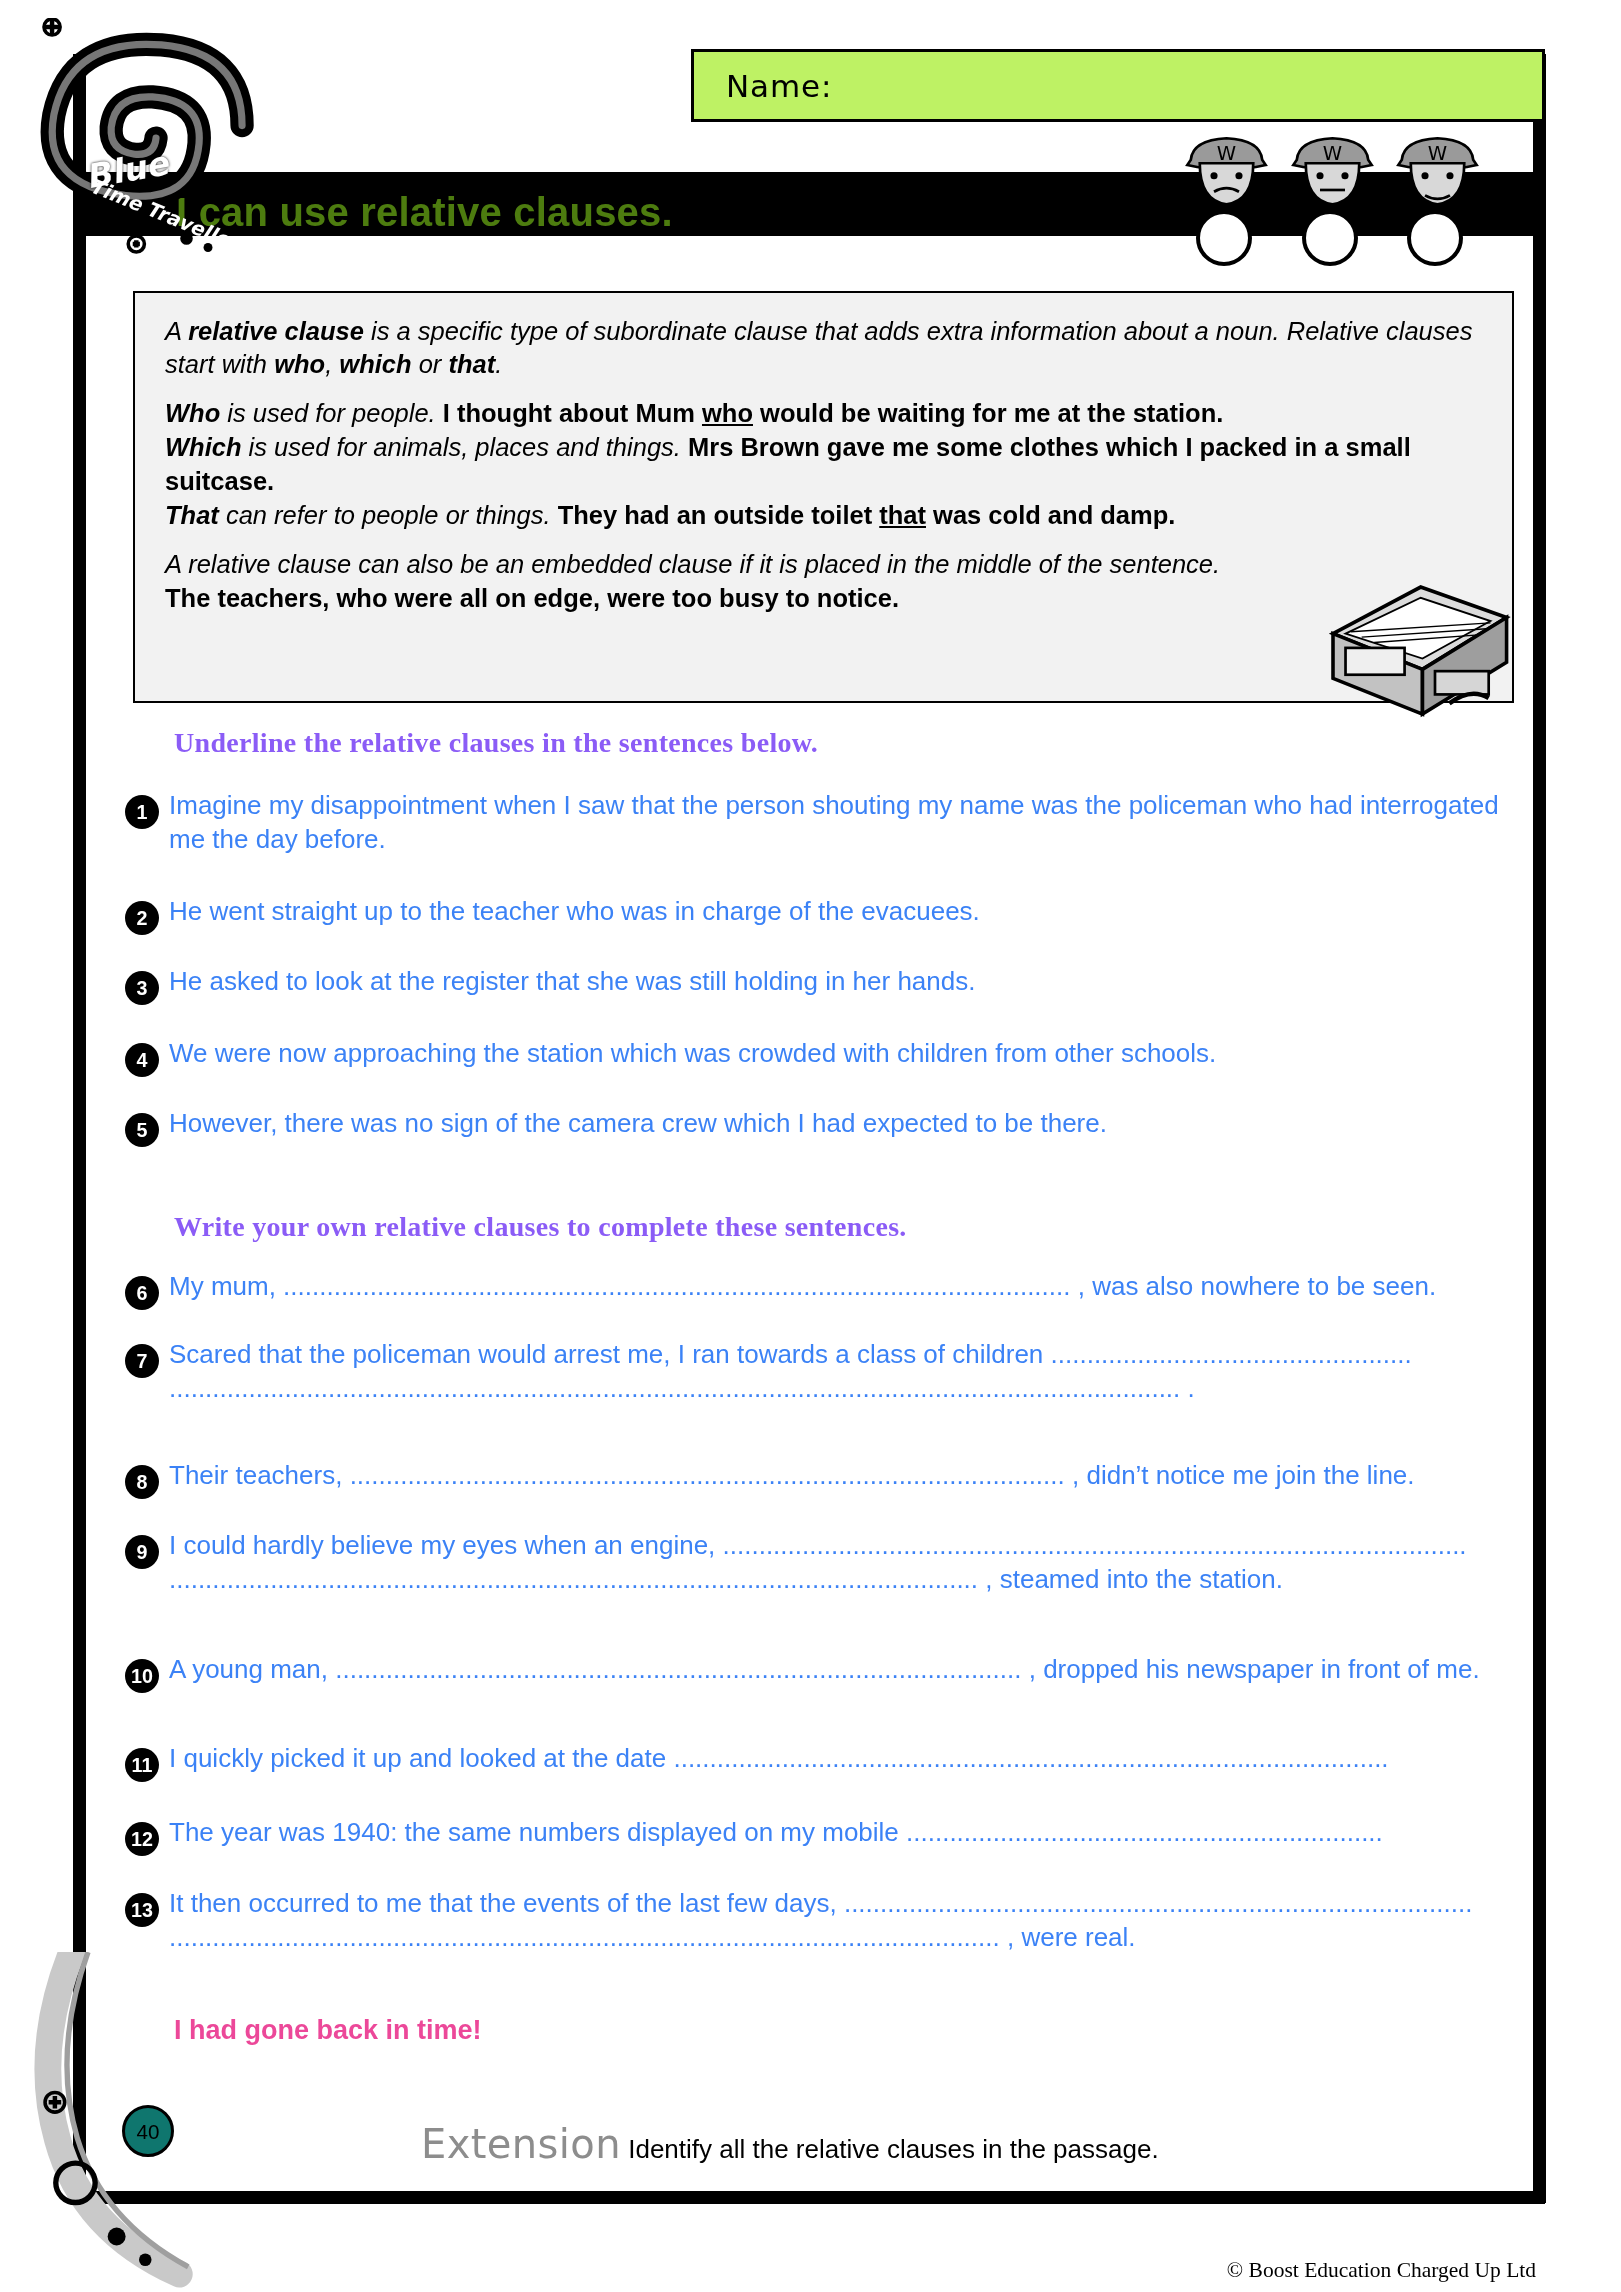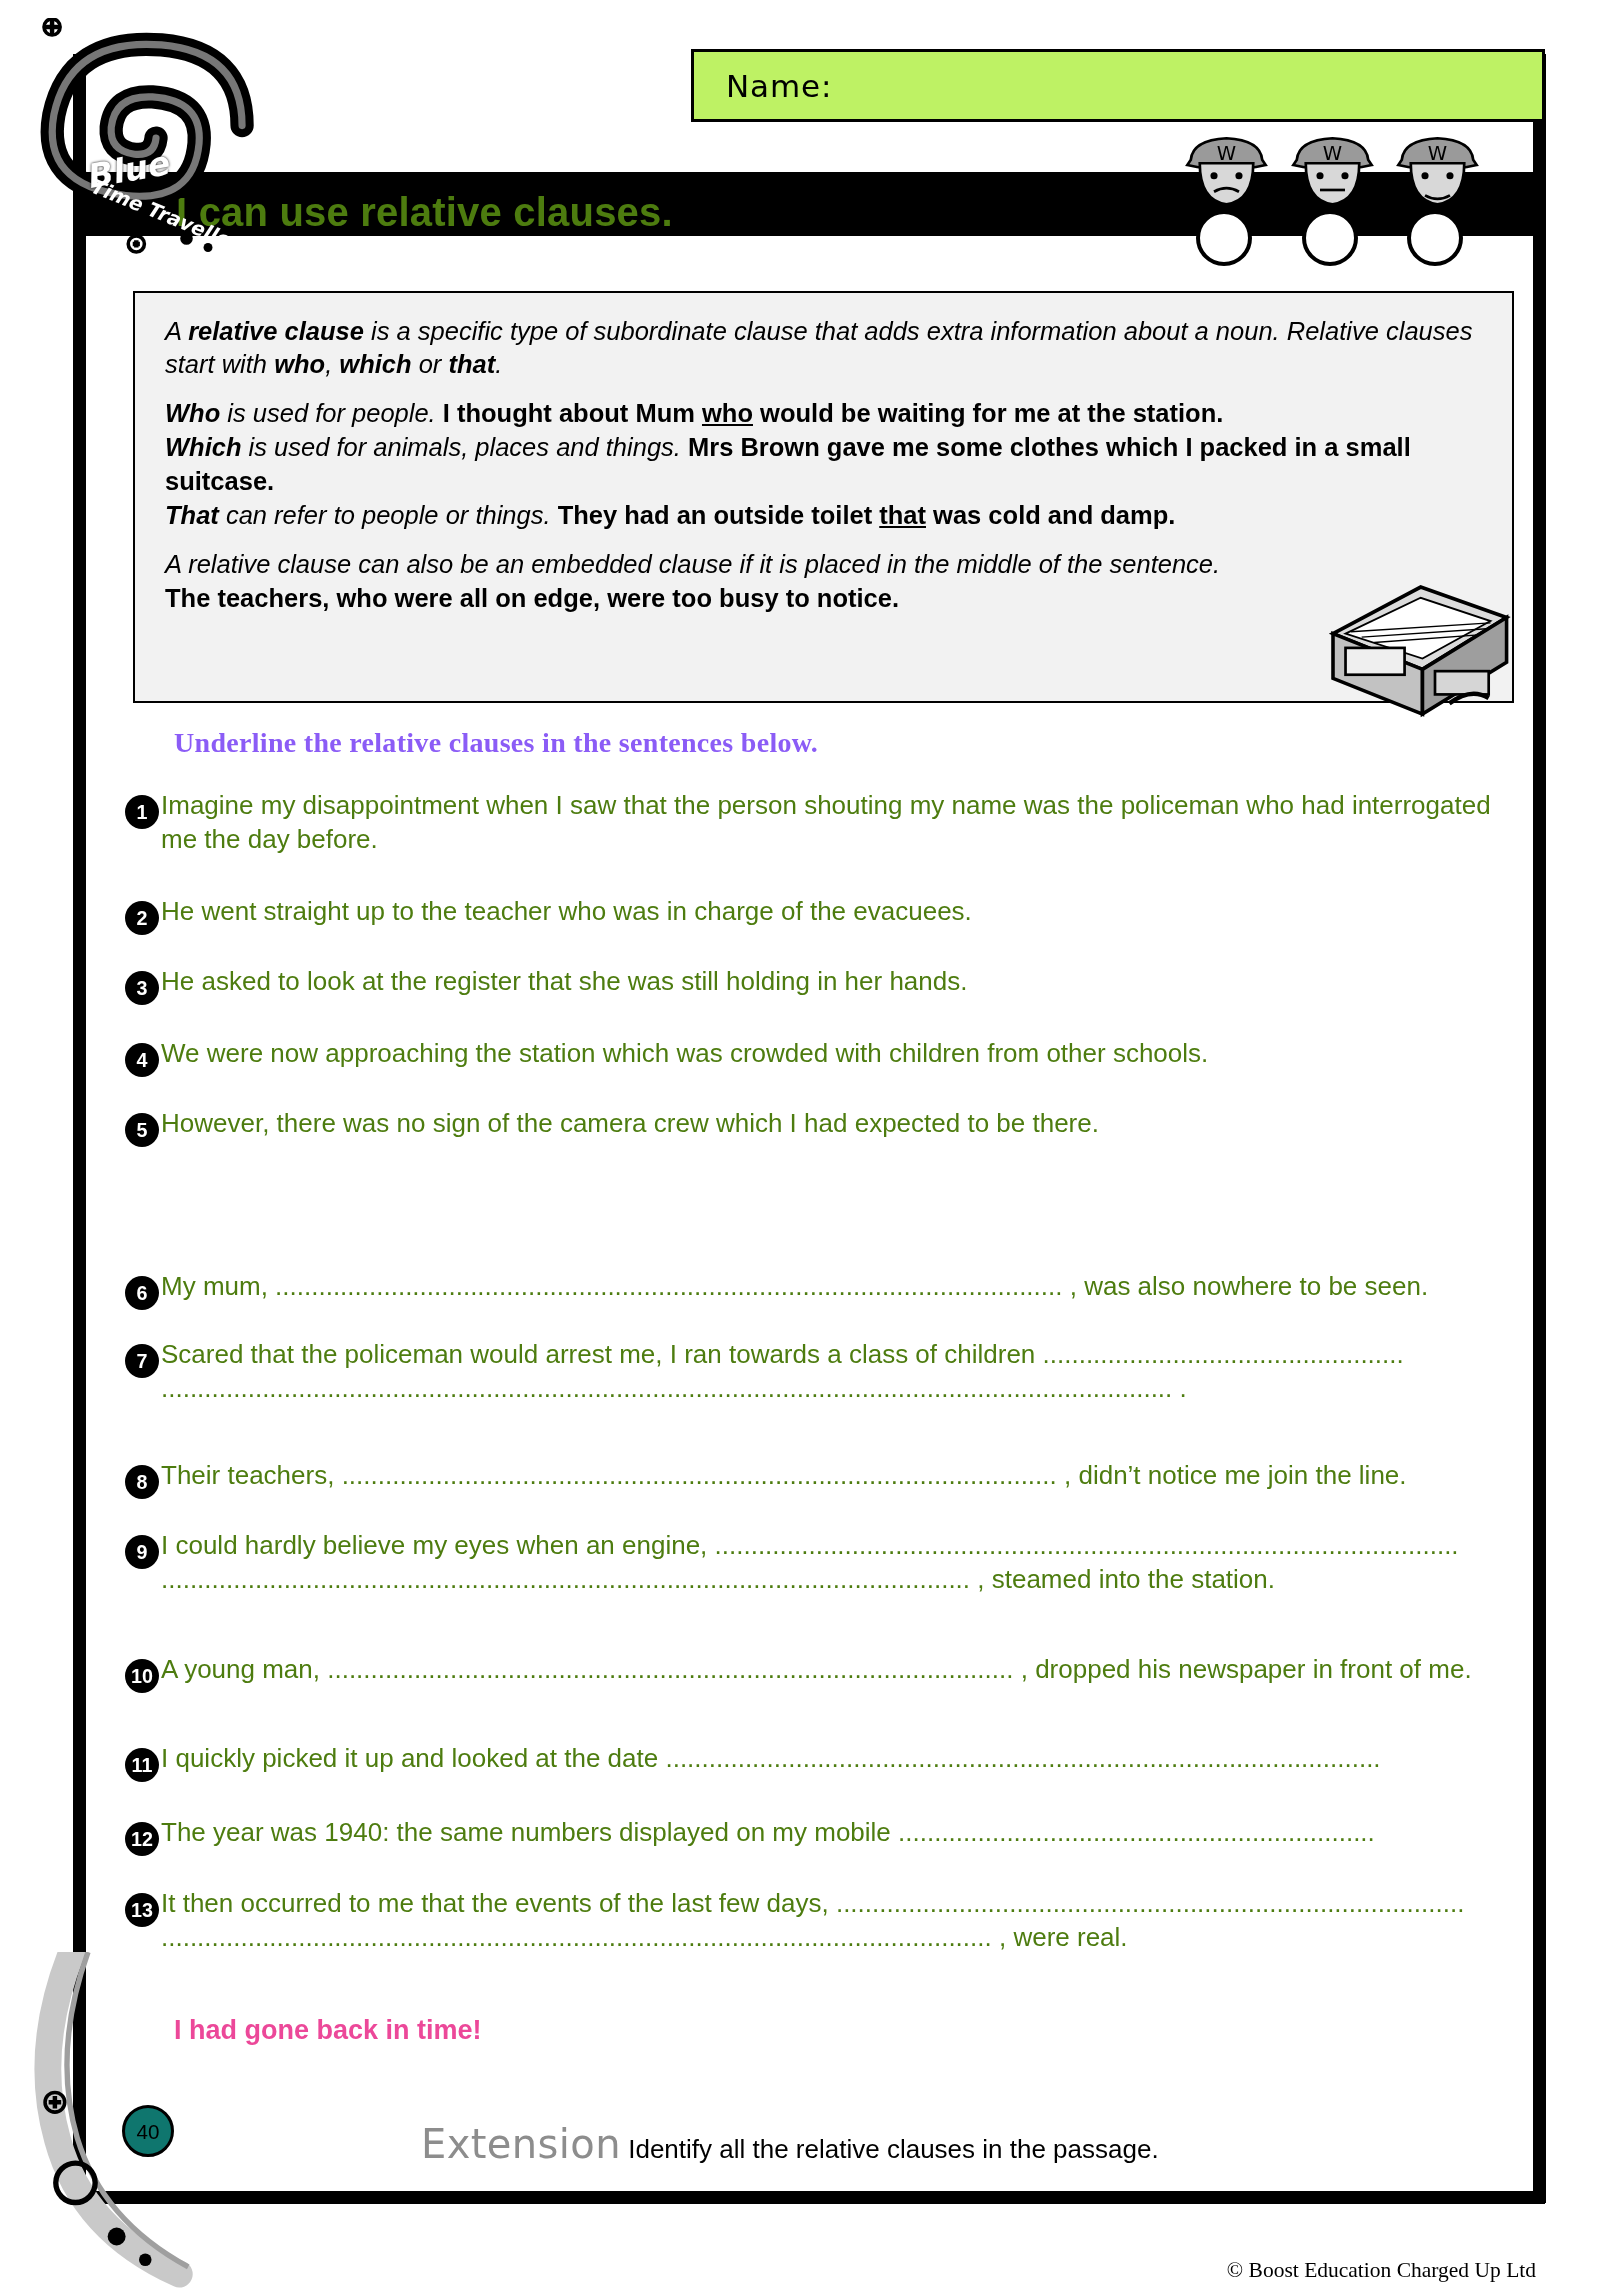--- a/index.html
+++ b/index.html
@@ -205,25 +205,25 @@
     color: #fff;
     border-radius: 50%;
     font-size: 19.7px;
     font-weight: bold;
     text-align: center;
     line-height: 34px;
     font-family: "Liberation Sans", sans-serif;
   }
   .q .txt {
     position: absolute;
-    left: 36px; top: -3.6px;
+    left: 44px; top: -3.6px;
     width: 1352px;
     font-size: 26px;
     line-height: 1.3;
-    color: #4d7c0f;
+    color: #3b82f6;
   }
   .dots { letter-spacing: 0px; }
 
   .closing {
     position: absolute;
     left: 174px; top: 2015px;
     font-size: 27px;
     font-weight: bold;
     color: #ec4899;
   }
@@ -343,20 +343,21 @@
     <path d="M52 84 L200 74" stroke="#000" stroke-width="1.5"></path>
     <path d="M66 90 L202 80" stroke="#000" stroke-width="1.5"></path>
     <path d="M20 80 L20 130 L120 170 L120 120 Z" fill="#c2c2c2" stroke="#000" stroke-width="4"></path>
     <path d="M120 120 L120 170 L214 112 L214 62 Z" fill="#9e9e9e" stroke="#000" stroke-width="4"></path>
     <rect x="34" y="96" width="66" height="30" fill="#efefef" stroke="#000" stroke-width="3"></rect>
     <rect x="134" y="122" width="60" height="26" fill="#d6d6d6" stroke="#000" stroke-width="3"></rect>
     <path d="M150 158 q24 -18 44 -6" fill="none" stroke="#000" stroke-width="5"></path>
   </svg>
 
   <div class="instruction instruction-1">Underline the relative clauses in the sentences below.</div>
+  <div class="instruction instruction-2">Write your own relative clauses to complete these sentences.</div>
 
   <div class="q" style="top:793px;">
     <div class="num">1</div>
     <div class="txt">Imagine my disappointment when I saw that the person shouting my name was the policeman who had interrogated me the day before.</div>
   </div>
   <div class="q" style="top:899px;">
     <div class="num">2</div>
     <div class="txt">He went straight up to the teacher who was in charge of the evacuees.</div>
   </div>
   <div class="q" style="top:969px;">

